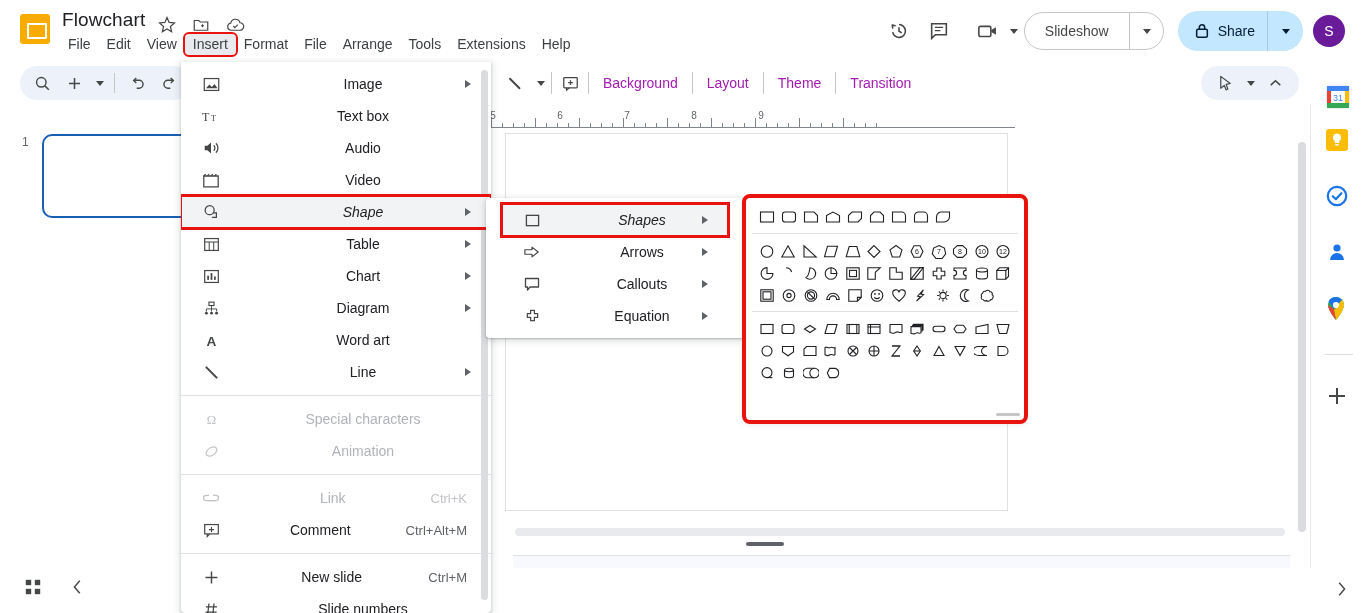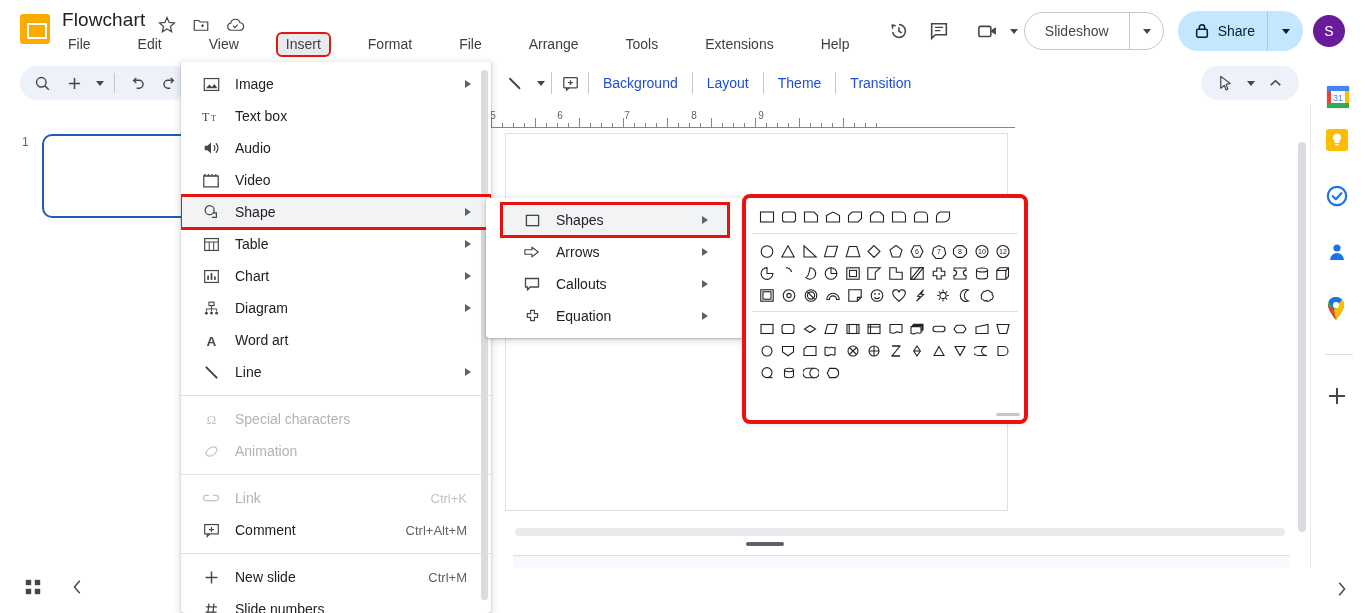--- a/index.html
+++ b/index.html
@@ -24,21 +24,21 @@
     border:2px solid #fff; border-radius:1px; background:transparent;
   }
   .doc-title {
     position:absolute; left:62px; top:9px;
     font-size:19px; color:#202124; letter-spacing:.1px;
   }
   .title-icons { position:absolute; left:158px; top:16px; display:flex; gap:16px; align-items:center; }
   .ti { width:18px; height:18px; color:#444746; display:block; }
   .ti svg{ display:block; }
 
-  .menubar { position:absolute; left:60px; top:34px; display:flex; align-items:center; height:21px;gap:31px; }
+  .menubar { position:absolute; left:60px; top:34px; display:flex; align-items:center; height:21px; }
   .menu-item {
     font-size:14px; color:#3c4043; padding:2px 8px; border-radius:4px; cursor:pointer;
     line-height:17px; white-space:nowrap;
   }
   .menu-item.active { background:#e8eaed; }
   .menu-item.redbox {
     outline:2px solid #e8130e; outline-offset:0px;
   }
 
   .top-right { position:absolute; right:0; top:0; height:62px; display:flex; align-items:center; gap:0; }
@@ -76,21 +76,21 @@
     position:absolute; left:20px; top:4px; height:34px; background:#edf2fa; border-radius:17px;
     display:flex; align-items:center; padding:0 6px;
   }
   .tb-btn { width:32px;height:32px; display:flex;align-items:center;justify-content:center; color:#444746; border-radius:50%; cursor:pointer;}
   .tb-sep { width:1px; height:20px; background:#c4c7c5; margin:0 6px; }
   .tb-pill2 {
     position:absolute; left:495px; top:4px; height:34px; border-radius:17px;
     display:flex; align-items:center; padding:0 4px;
   }
   .tb-text {
-    font-size:14px; color:#1d4ed8; padding:6px 12px; border-radius:4px; cursor:pointer; white-space:nowrap;
+    font-size:14px; color:#a21caf; padding:6px 12px; border-radius:4px; cursor:pointer; white-space:nowrap;
   }
   .vsep { width:1px; height:22px; background:#c4c7c5; margin:0 2px; }
   .tb-right { position:absolute; right:66px; top:4px; height:34px; background:#edf2fa; border-radius:17px; display:flex; align-items:center; padding:0 8px; }
 
   
   .filmstrip { position:absolute; left:0; top:104px; width:185px; bottom:45px; background:#fff; }
   .slide-num { position:absolute; left:22px; top:31px; font-size:12px; color:#5f6368; }
   .slide-thumb {
     position:absolute; left:42px; top:134px; width:178px; height:84px;
     border:2px solid #1a5fb4; border-radius:10px; background:#fff;
@@ -141,30 +141,30 @@
     z-index:50;
   }
   #insert-menu { left:181px; top:62px; width:310px; height:551px; padding-top:6px; overflow:hidden; }
   .mrow {
     position:relative; display:flex; align-items:center; height:32px; padding:0 0 0 20px;
     font-size:14px; color:#202124; cursor:pointer;
   }
   .mrow.disabled { color:#b0b3b8; cursor:default; }
   .mrow .mi { width:20px; height:20px; display:flex; align-items:center; justify-content:center; margin-right:14px; flex:0 0 20px; color:#444746; }
   .mrow.disabled .mi { color:#c1c3c6; }
-  .mrow .mlabel { flex:1; white-space:nowrap; }
+  .mrow .mlabel { flex:1; white-space:nowrap;text-align:center; }
   .mrow .maccel { font-size:13px; color:#5f6368; padding-right:24px; }
   .mrow.disabled .maccel { color:#c1c3c6; }
   .mrow .marrow {
     position:absolute; right:20px; width:0;height:0;
     border-top:4px solid transparent; border-bottom:4px solid transparent; border-left:6px solid #5f6368;
   }
   .mrow.hl { background:#f1f3f4; }
   .mrow.redbox {
-    outline:3px solid #e8130e; outline-offset:-1px; z-index:3;
+    outline:3px solid #e8130e; outline-offset:-1px; z-index:3;font-style:italic;
   }
   .mdiv { height:1px; background:#e0e0e0; margin:7px 0; }
   .menu-scrollbar { position:absolute; right:3px; top:8px; width:7px; height:530px; background:#dadce0; border-radius:4px; }
 
   #shape-submenu {
     left:486px; top:198px; width:258px; padding:6px 16px; border-radius:4px;
   }
   #shape-submenu .mrow { height:32px; }
 
   

